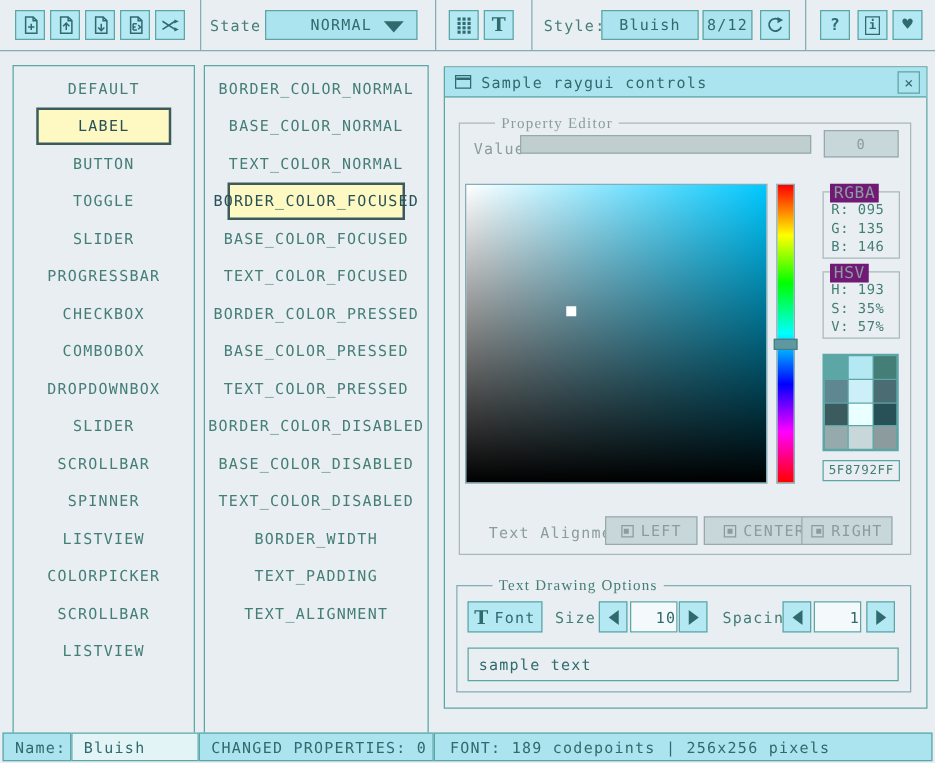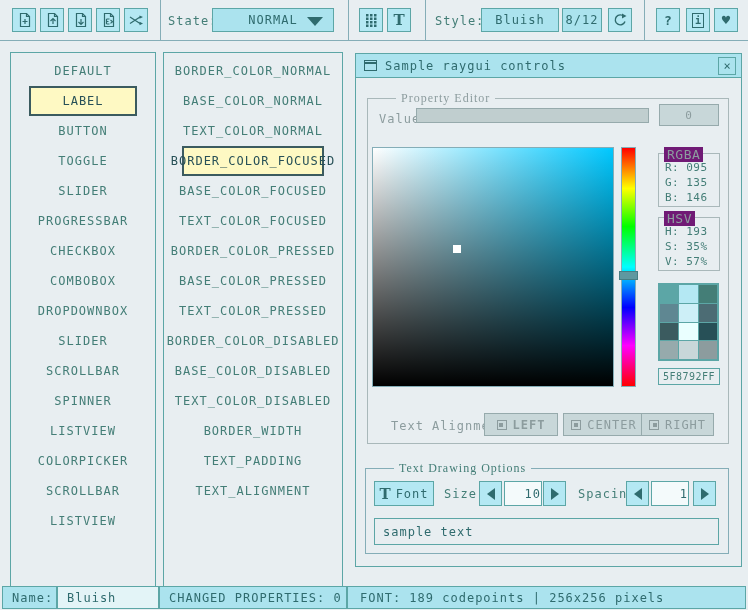--- a/index.html
+++ b/index.html
@@ -313,27 +313,27 @@
         <div class="sw" style="background: rgb(150, 170, 172);"></div>
         <div class="sw" style="background: rgb(200, 215, 217);"></div>
         <div class="sw" style="background: rgb(140, 156, 158);"></div>
       </div>
 
     <div class="hexbox" style="left:302px; top:314px; width:62px; height:17px;">
       <span>5F8792FF</span>
     </div>
 
     <span class="gray" style="position:absolute; left:35px; top:365px;">Text Alignment:</span>
-    <div class="dis-box ta-btn" style="left:128px; top:359px; width:74px; height:23px;font-weight:bold;">
+    <div class="dis-box ta-btn" style="left:128px; top:359px; width:74px; height:23px;">
       <span class="ta-ico l">
           <i></i>
         </span>
       <span>LEFT</span>
     </div>
-    <div class="dis-box ta-btn" style="left:207px; top:359px; width:82px; height:23px;">
+    <div class="dis-box ta-btn" style="left:207px; top:359px; width:82px; height:23px;justify-content:flex-end;">
       <span class="ta-ico c">
           <i></i>
         </span>
       <span>CENTER</span>
     </div>
     <div class="dis-box ta-btn" style="left:285px; top:359px; width:73px; height:23px;">
       <span class="ta-ico r">
           <i></i>
         </span>
       <span>RIGHT</span>

